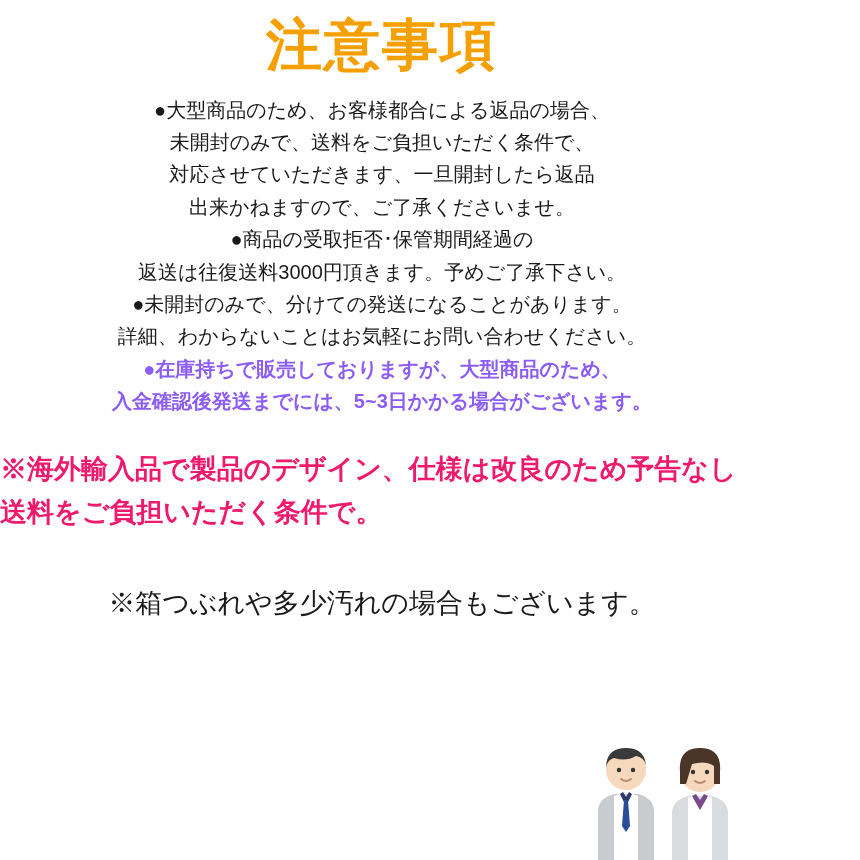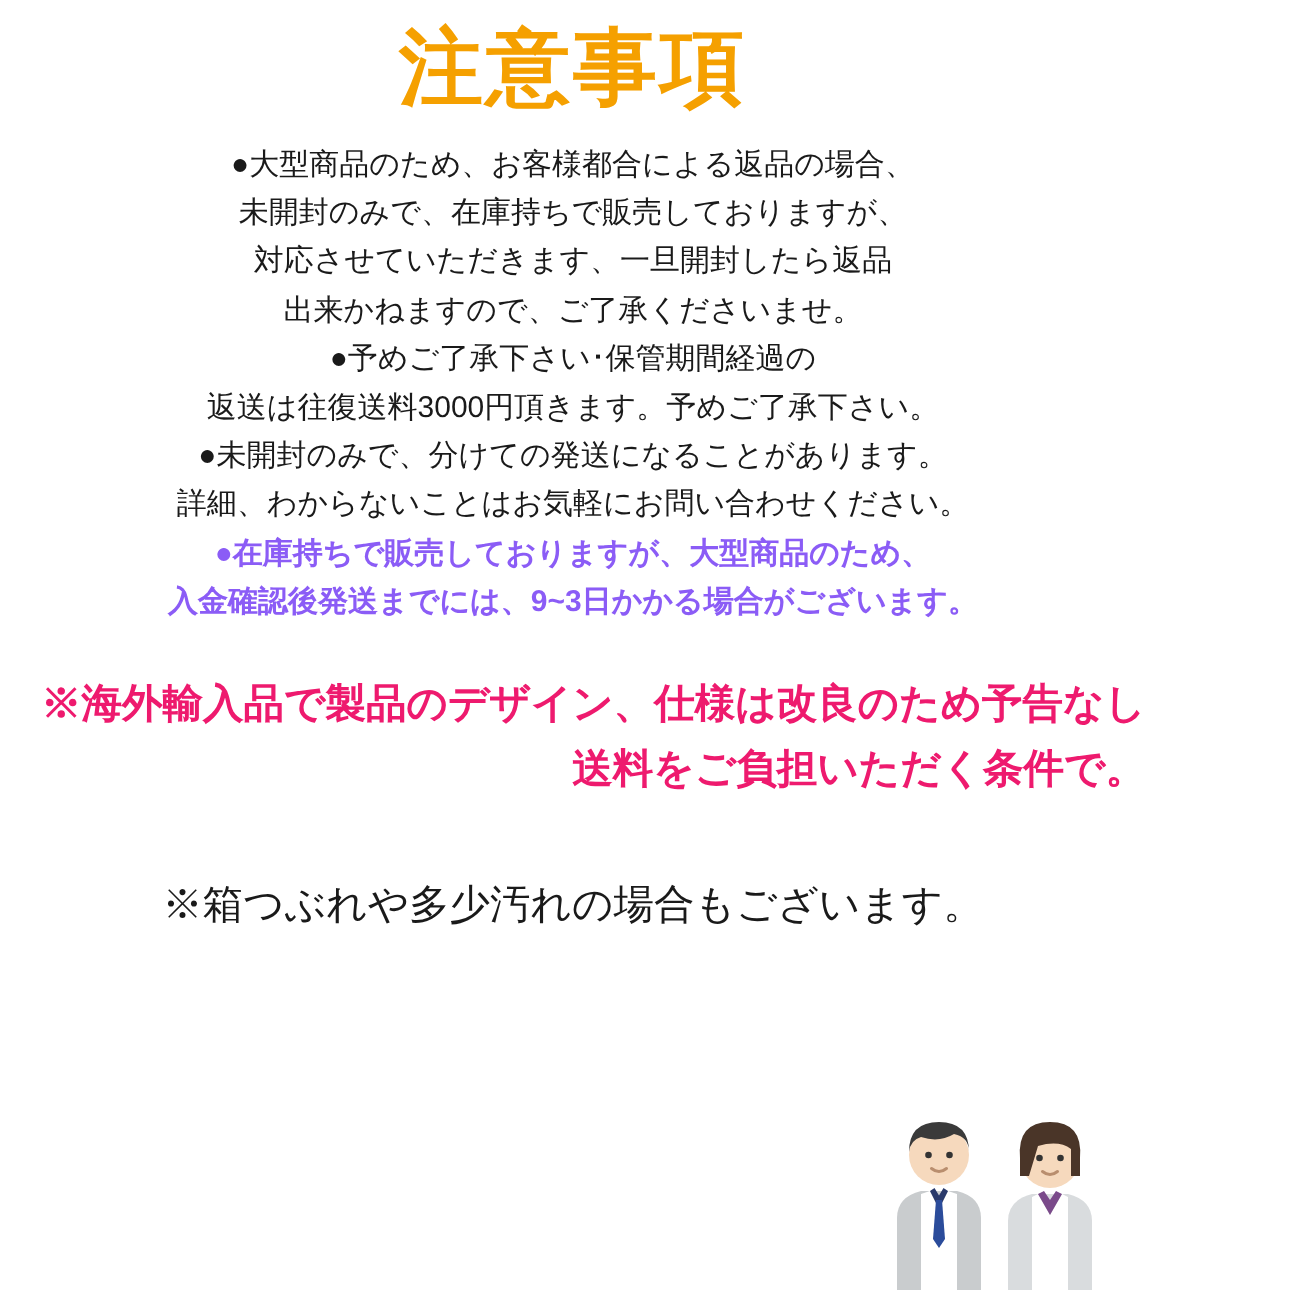--- a/index.html
+++ b/index.html
@@ -42,21 +42,21 @@
     font-weight: normal;
   }
   .line.orange {
     color: #8b5cf6;
     font-weight: bold;
   }
   .spacer-sm {
     height: 26px;
   }
   .pink-block {
-    text-align: right;
+    text-align: left;
     margin-top: 4px;
   }
   .pink-line {
     font-size: 27px;
     color: #ee1a6e;
     font-weight: bold;
     line-height: 1.62;
     white-space: nowrap;
   }
   .spacer-lg {
@@ -80,29 +80,29 @@
 </style>
 </head>
 <body>
 
 <div class="page">
 
   <div class="title">注意事項</div>
 
   <div class="body-block">
     <div class="line">●大型商品のため、お客様都合による返品の場合、</div>
-    <div class="line">未開封のみで、在庫持ちで販売しておりますが、</div>
+    <div class="line">未開封のみで、送料をご負担いただく条件で、</div>
     <div class="line">対応させていただきます、一旦開封したら返品</div>
     <div class="line">出来かねますので、ご了承くださいませ。</div>
-    <div class="line">●予めご了承下さい･保管期間経過の</div>
+    <div class="line">●商品の受取拒否･保管期間経過の</div>
     <div class="line">返送は往復送料3000円頂きます。予めご了承下さい。</div>
     <div class="line">●未開封のみで、分けての発送になることがあります。</div>
     <div class="line">詳細、わからないことはお気軽にお問い合わせください。</div>
     <div class="line orange">●在庫持ちで販売しておりますが、大型商品のため、</div>
-    <div class="line orange">入金確認後発送までには、9~3日かかる場合がございます。</div>
+    <div class="line orange">入金確認後発送までには、5~3日かかる場合がございます。</div>
   </div>
 
   <div class="spacer-sm"></div>
 
   <div class="pink-block">
     <div class="pink-line">※海外輸入品で製品のデザイン、仕様は改良のため予告なし</div>
     <div class="pink-line">送料をご負担いただく条件で。</div>
   </div>
 
   <div class="spacer-lg"></div>

